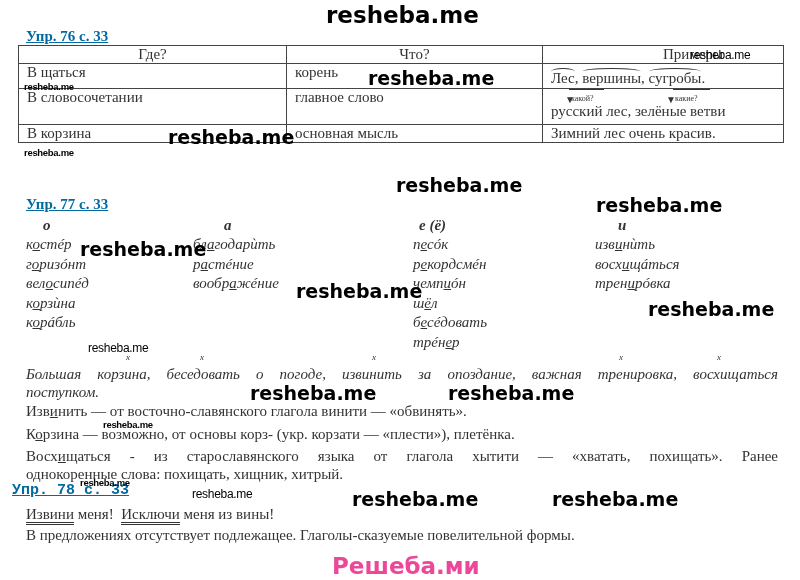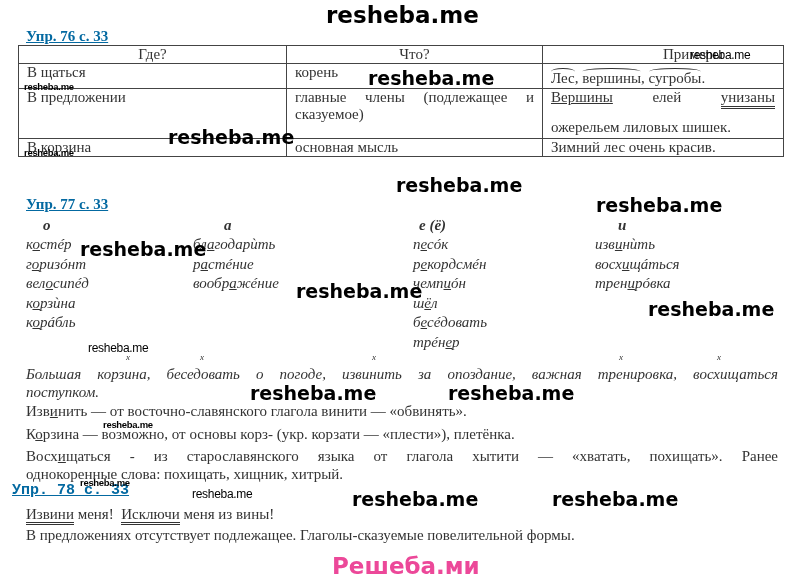--- a/index.html
+++ b/index.html
@@ -39,30 +39,31 @@
     <td class="col2">Что?</td>
     <td style="text-align:right;padding-right:60px;">Примеры</td>
   </tr>
   <tr style="height:25px;">
     <td>В щаться</td>
     <td>корень</td>
     <td style="padding-top:6px;">
       <span class="arc">Лес</span>, <span class="arc">вершины</span>, <span class="arc">сугробы</span>.
     </td>
   </tr>
-  <tr style="height:50px;">
-    <td>В предложении</td>
-    <td style="text-align:justify;">главные члены (подлежащее и сказуемое)</td>
-    <td>
-      <div style="display:flex;justify-content:space-between;">
-        <span class="ul">Вершины</span>
-        <span>елей</span>
-        <span class="dul">унизаны</span>
+  <tr style="height:36px;">
+    <td>В словосочетании</td>
+    <td>главное слово</td>
+    <td style="position:relative;">
+      <div style="position:relative;height:14px;">
+        <span class="abs small-ann" style="left:18px;top:0px;border-top:1px solid #333;padding:0 10px 0 2px;">какой?</span>
+        <span class="abs" style="left:14px;top:2px;font-size:10px;">▼</span>
+        <span class="abs" style="left:115px;top:2px;font-size:10px;">▼</span>
+        <span class="abs small-ann" style="left:122px;top:0px;border-top:1px solid #333;padding:0 12px 0 2px;">какие?</span>
       </div>
-      <div style="margin-top:10px;">ожерельем лиловых шишек.</div>
+      <span>русский лес,  зелёные ветви</span>
     </td>
   </tr>
   <tr style="height:18px;">
     <td>В корзина</td>
     <td>основная мысль</td>
     <td>Зимний лес очень красив.</td>
   </tr>
 </tbody>
   </table>
 

